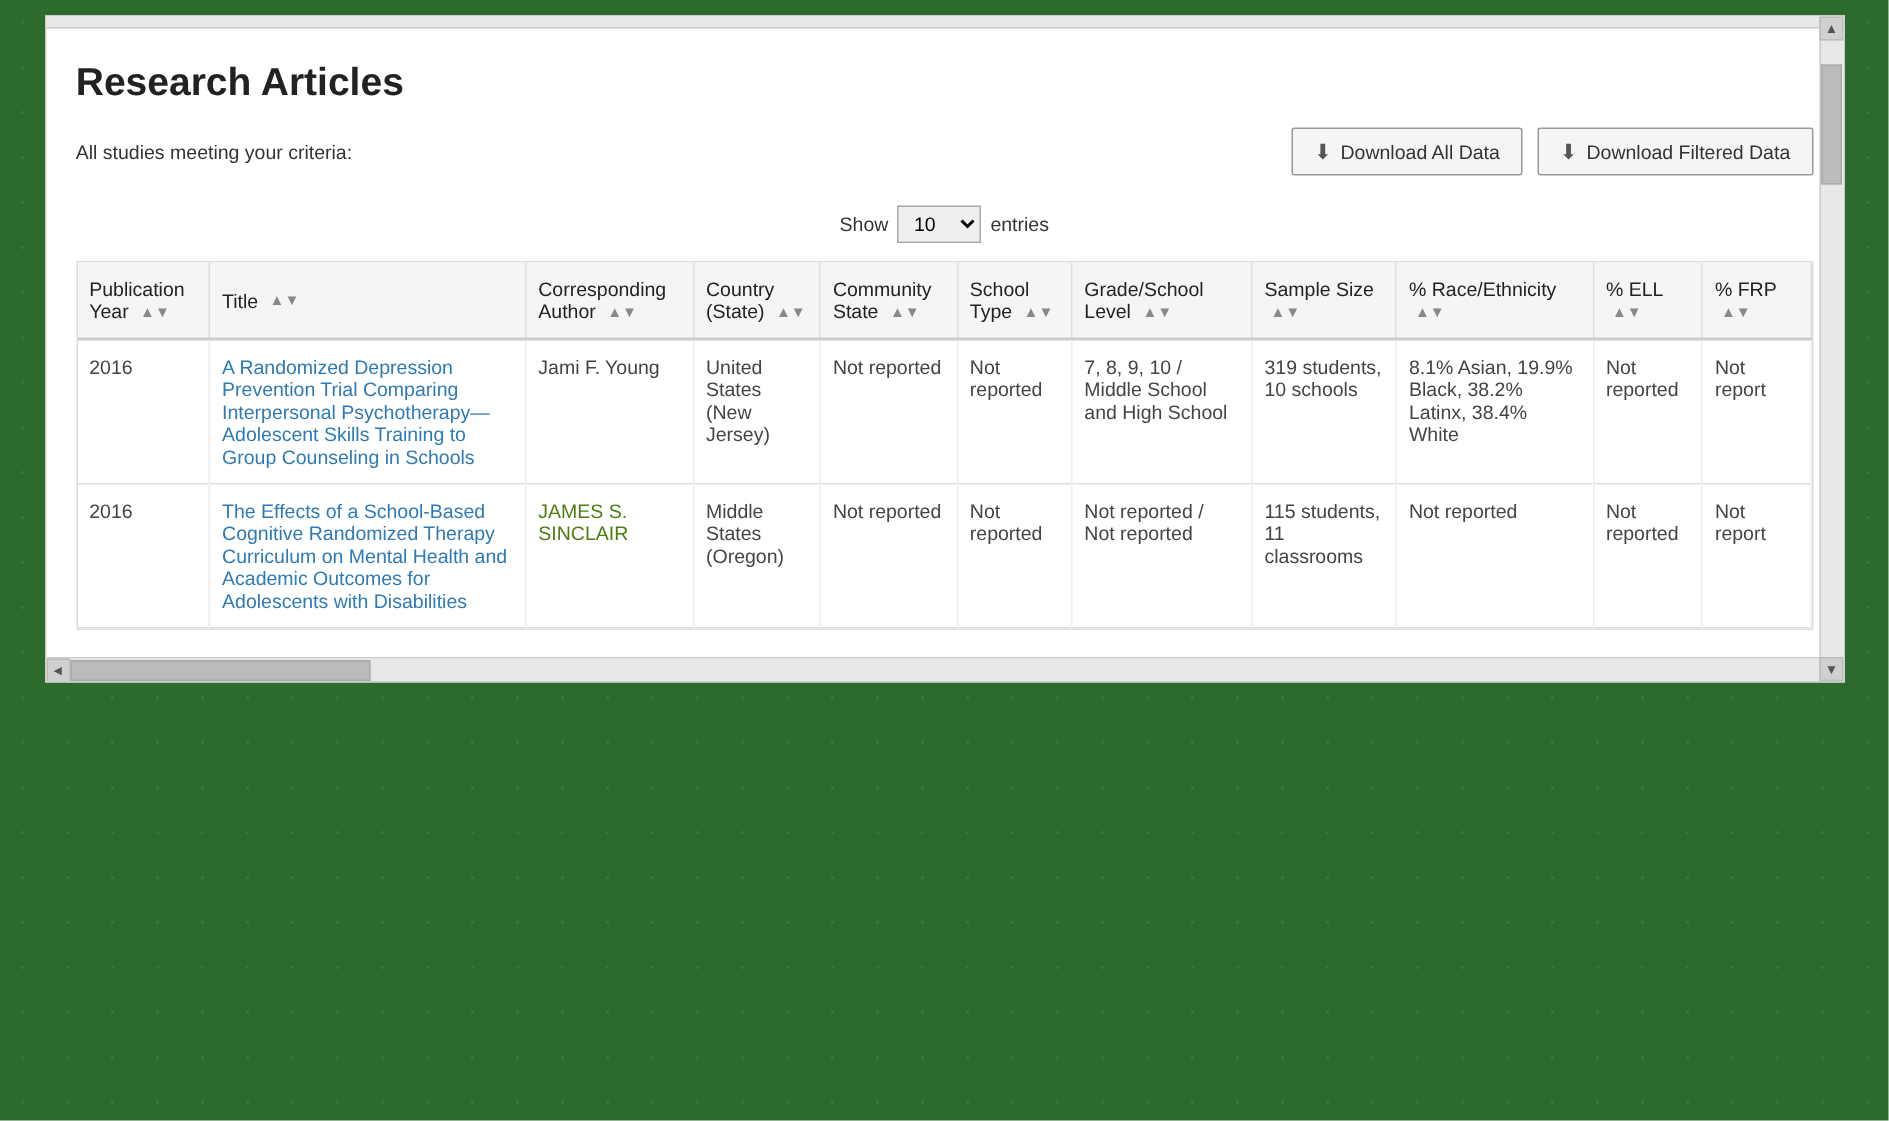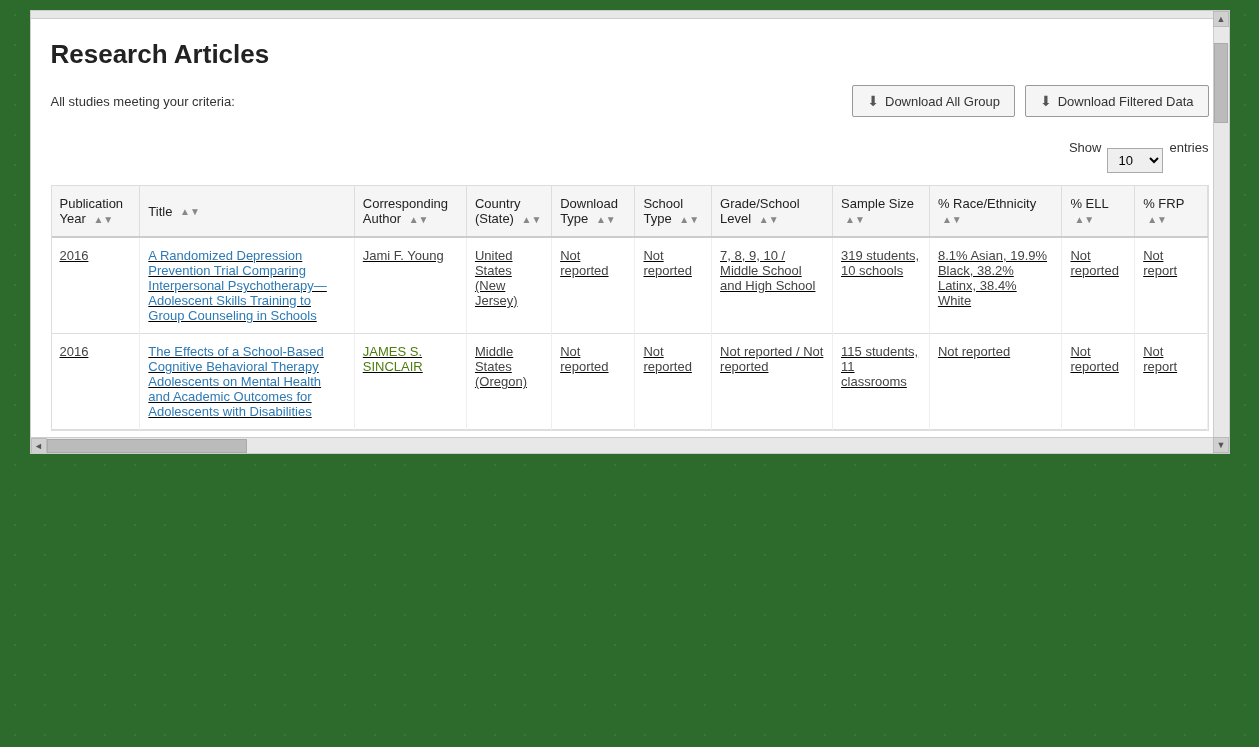--- a/index.html
+++ b/index.html
@@ -34,34 +34,34 @@
       width: 16px;
       height: 8px;
       background: #bbb;
       font-size: 8px;
       display: flex;
       align-items: center;
       justify-content: center;
       cursor: pointer;
     }
     .content-area {
-      padding: 20px 20px 6px 20px;
+      padding: 20px 20px 18px 20px;
       overflow: hidden;
     }
     .page-title {
       font-size: 26px;
       font-weight: bold;
       color: #222;
       margin-bottom: 15px;
     }
     .top-bar {
       display: flex;
       align-items: center;
       justify-content: space-between;
-      margin-bottom: 4px;
+      margin-bottom: 20px;
     }
     .top-bar-left {
       font-size: 13px;
       color: #333;
     }
     .top-bar-right {
       display: flex;
       gap: 10px;
     }
     .btn-download {
@@ -77,35 +77,34 @@
       text-decoration: none;
       border-radius: 2px;
     }
     .btn-download .dl-icon {
       font-size: 14px;
       color: #555;
     }
     .controls-bar {
       display: flex;
       align-items: center;
-      justify-content: flex-end;
+      justify-content: center;
       margin-bottom: 12px;
     }
     .show-entries {
       display: flex;
       align-items: center;
       gap: 6px;
       font-size: 13px;
       color: #333;
     }
     .show-entries select {
       padding: 3px 6px;
       font-size: 13px;
       border: 1px solid #aaa;
-      margin-top: 27px;
     }
     .search-bar {
       display: flex;
       align-items: center;
       gap: 8px;
       font-size: 13px;
       color: #333;
     }
     .search-bar input {
       border: 1px solid #aaa;
@@ -145,21 +144,20 @@
       display: inline-block;
       margin-left: 4px;
       font-size: 10px;
       color: #888;
       vertical-align: middle;
       line-height: 1;
     }
     tbody tr {
       border-bottom: 1px solid #ddd;
       vertical-align: top;
-      text-decoration: underline;
     }
     tbody td {
       padding: 10px 8px;
       color: #444;
       border-right: 1px solid #eee;
       vertical-align: top;
     }
     .link-blue {
       color: #2e7ab5;
       text-decoration: none;
@@ -245,21 +243,21 @@
 
   <div class="content-area">
 
     <h1 class="page-title">Research Articles</h1>
 
     <div class="top-bar">
       <div class="top-bar-left">All studies meeting your criteria:</div>
       <div class="top-bar-right">
         <button class="btn-download">
           <span class="dl-icon">⬇</span>
-          <span>Download All Group</span>
+          <span>Download All Data</span>
         </button>
         <button class="btn-download">
           <span class="dl-icon">⬇</span>
           <span>Download Filtered Data</span>
         </button>
       </div>
     </div>
 
     <div class="controls-bar">
       <div class="show-entries">
@@ -288,21 +286,21 @@
             </th>
             <th>
               <span>Corresponding Author</span>
               <span class="sort-arrows">▲▼</span>
             </th>
             <th>
               <span>Country (State)</span>
               <span class="sort-arrows">▲▼</span>
             </th>
             <th>
-              <span>Download Type</span>
+              <span>Community State</span>
               <span class="sort-arrows">▲▼</span>
             </th>
             <th>
               <span>School Type</span>
               <span class="sort-arrows">▲▼</span>
             </th>
             <th>
               <span>Grade/School Level</span>
               <span class="sort-arrows">▲▼</span>
             </th>
@@ -360,21 +358,21 @@
             <td>
               <span class="not-reported">Not report</span>
             </td>
           </tr>
 
           <tr>
             <td>
               <span>2016</span>
             </td>
             <td>
-              <a class="link-blue" href="#">The Effects of a School-Based Cognitive Behavioral Therapy Adolescents on Mental Health and Academic Outcomes for Adolescents with Disabilities</a>
+              <a class="link-blue" href="#">The Effects of a School-Based Cognitive Randomized Therapy Curriculum on Mental Health and Academic Outcomes for Adolescents with Disabilities</a>
             </td>
             <td>
               <a class="link-orange" href="#">JAMES S. SINCLAIR</a>
             </td>
             <td>
               <span>Middle States (Oregon)</span>
             </td>
             <td>
               <span class="not-reported">Not reported</span>
             </td>

